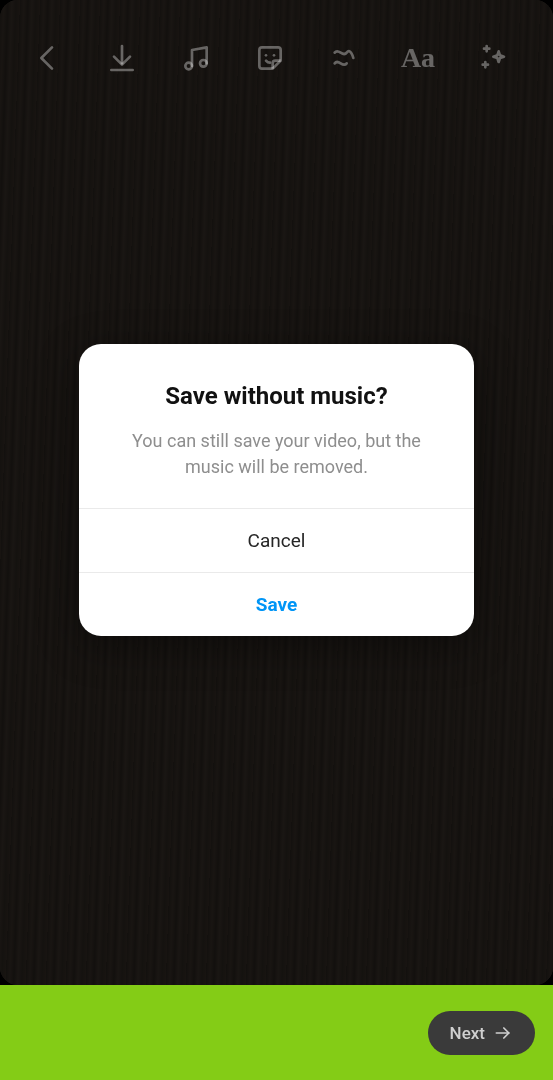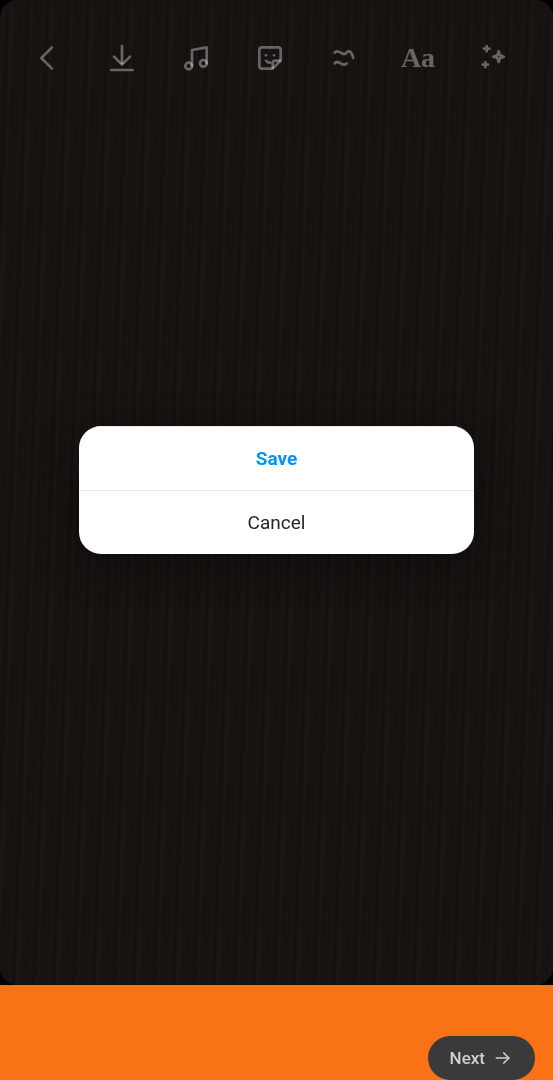--- a/index.html
+++ b/index.html
@@ -78,23 +78,23 @@
       font-family: Georgia, serif;
       color: rgba(255, 255, 255, 0.35);
     }
 
     .bottom-bar {
       position: absolute;
       bottom: 0;
       left: 0;
       right: 0;
       height: 95px;
-      background: #f97316;
-      display: flex;
-      align-items: flex-end;
+      background: #84cc16;
+      display: flex;
+      align-items: center;
       justify-content: flex-end;
       padding-right: 18px;
     }
 
     .next-button {
       background: #3a3a3a;
       color: #cfcfcf;
       border-radius: 24px;
       padding: 12px 22px;
       display: flex;
@@ -228,16 +228,20 @@
     <span>Next</span>
     <svg viewBox="0 0 24 24">
         <line x1="4" y1="12" x2="19" y2="12" stroke-linecap="round"></line>
         <polyline points="13 6 19 12 13 18" stroke-linecap="round" stroke-linejoin="round"></polyline>
       </svg>
   </div>
 </div>
 
 <div class="dialog-overlay">
   <div class="dialog">
+    <div class="dialog-header">
+      <div class="dialog-title">Save without music?</div>
+      <div class="dialog-message">You can still save your video, but the music will be removed.</div>
+    </div>
+    <div class="dialog-action secondary">Cancel</div>
     <div class="dialog-action primary">Save</div>
-    <div class="dialog-action secondary">Cancel</div>
   </div>
 </div>
 
 </body></html>

